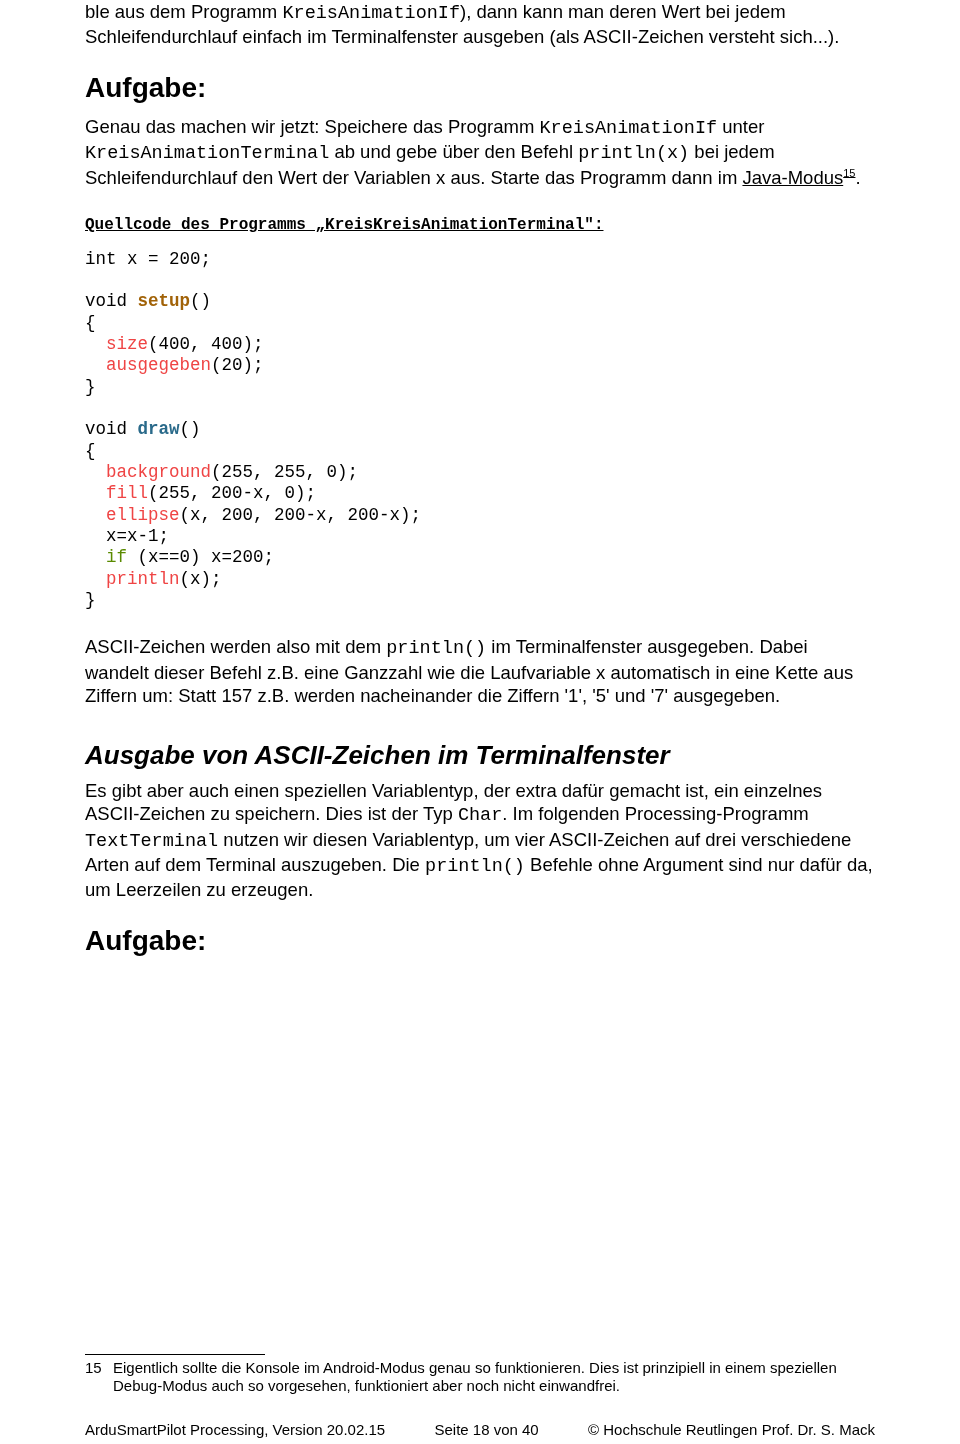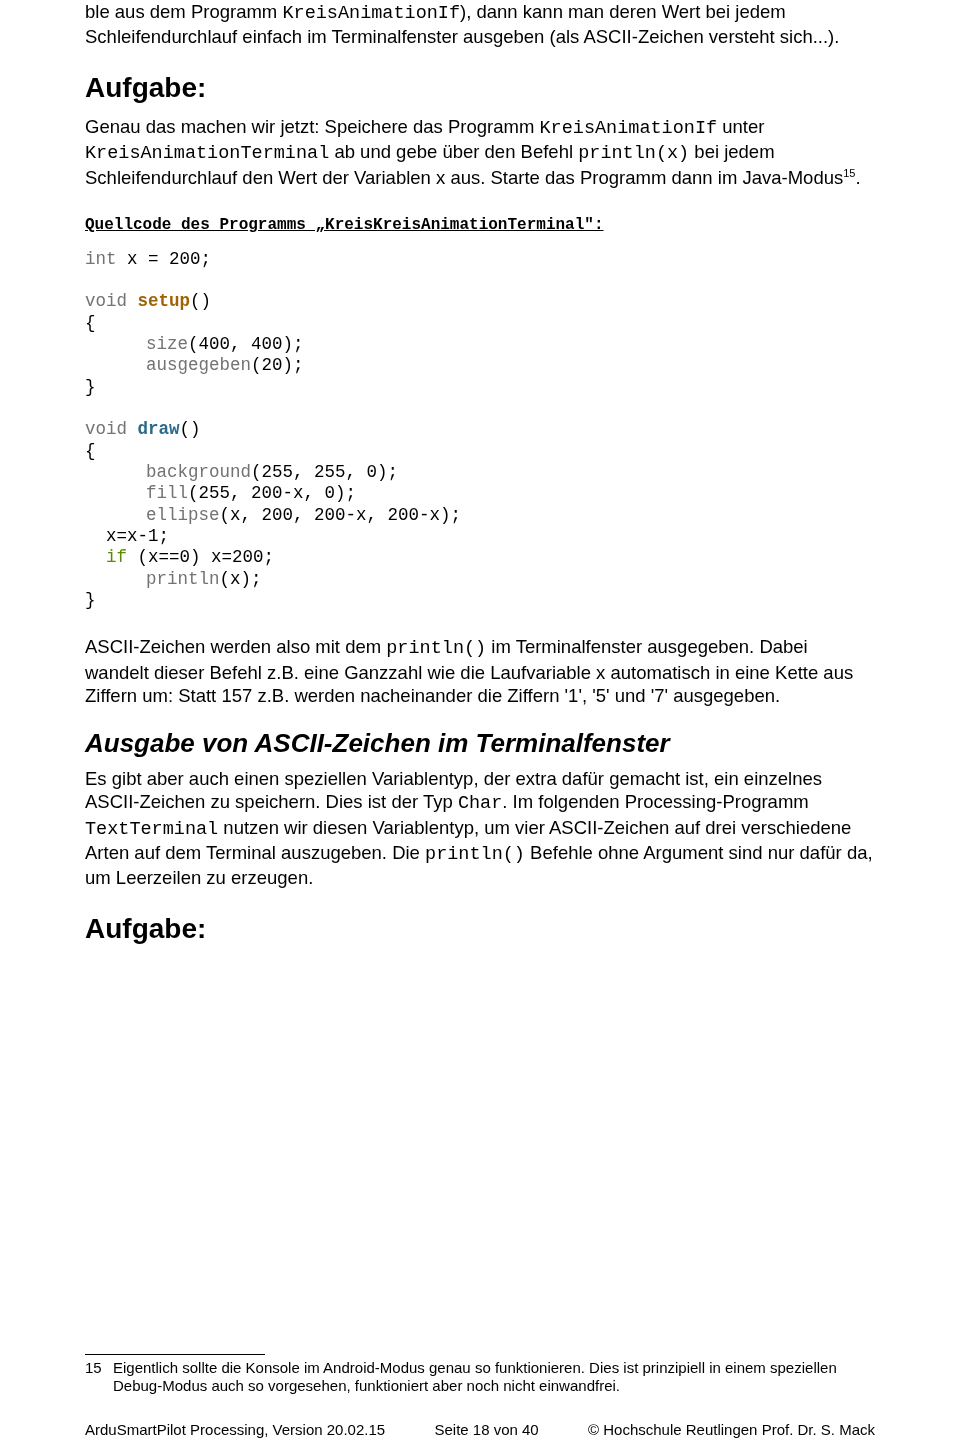--- a/index.html
+++ b/index.html
@@ -31,36 +31,36 @@
     font-weight: bold;
     text-decoration: underline;
     font-size: 16px;
     margin: 26px 0 14px 0;
   }
   .h-section {
     font-family: Arial, Helvetica, sans-serif;
     font-weight: bold;
     font-style: italic;
     font-size: 26px;
-    margin: 20px 0 8px 0;
+    margin: 32px 0 8px 0;
   }
   .code {
     font-family: "Courier New", Courier, monospace;
     font-size: 17.5px;
     line-height: 1.22;
     white-space: pre;
     margin-bottom: 24px;
   }
-  .kw-orange { color: #737373; }
+  .kw-orange { color: #000000; }
   .kw-green  { color: #5a8a00; }
   .fn-setup  { color: #a16207; font-weight: bold; }
   .fn-draw   { color: #2a6a8a; font-weight: bold; margin-top: 44px; }
-  .fn-blue   { color: #737373; margin-left: 40px; }
+  .fn-blue   { color: #ef4444; }
   .sup { font-size: 11px; vertical-align: super; line-height: 0; }
-  .u { }
+  .u { text-decoration: underline; }
   .footnotes {
     position: absolute;
     bottom: 48px;
     left: 85px;
     right: 85px;
     font-size: 15px;
   }
   .footnotes hr {
     width: 180px;
     margin: 0 0 4px 0;

